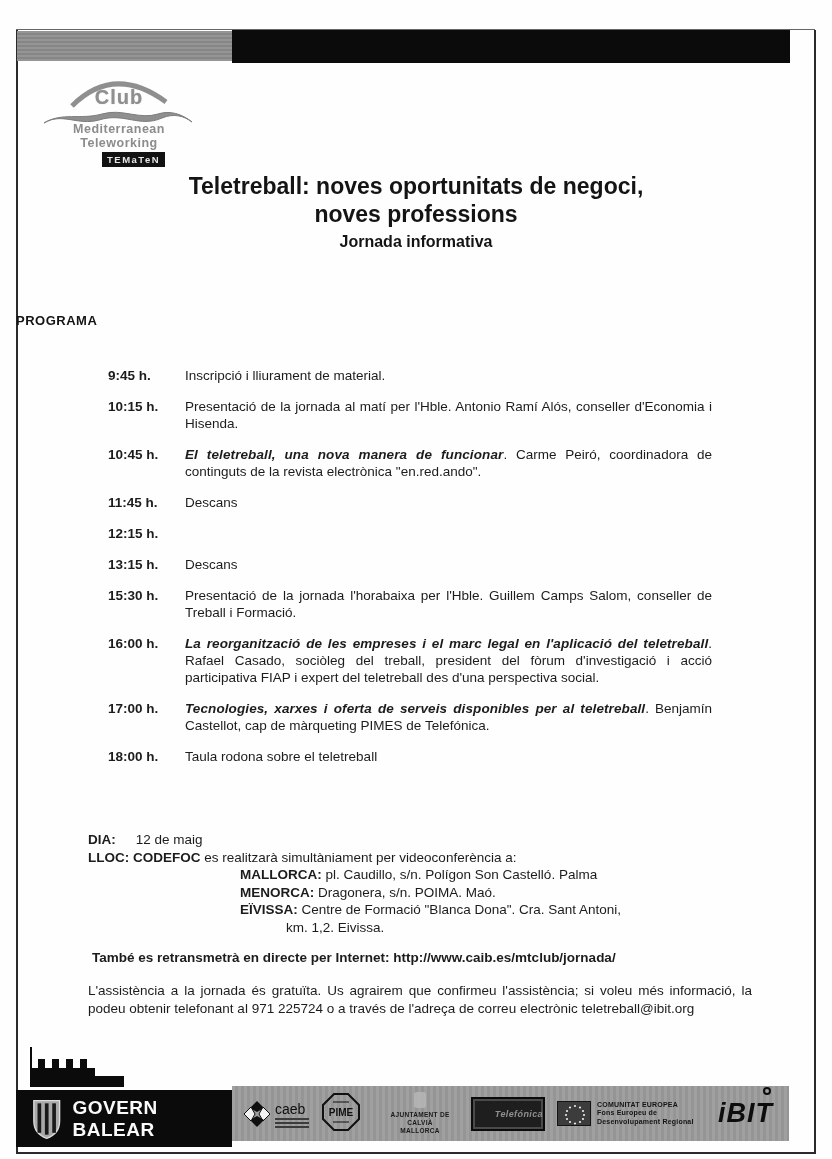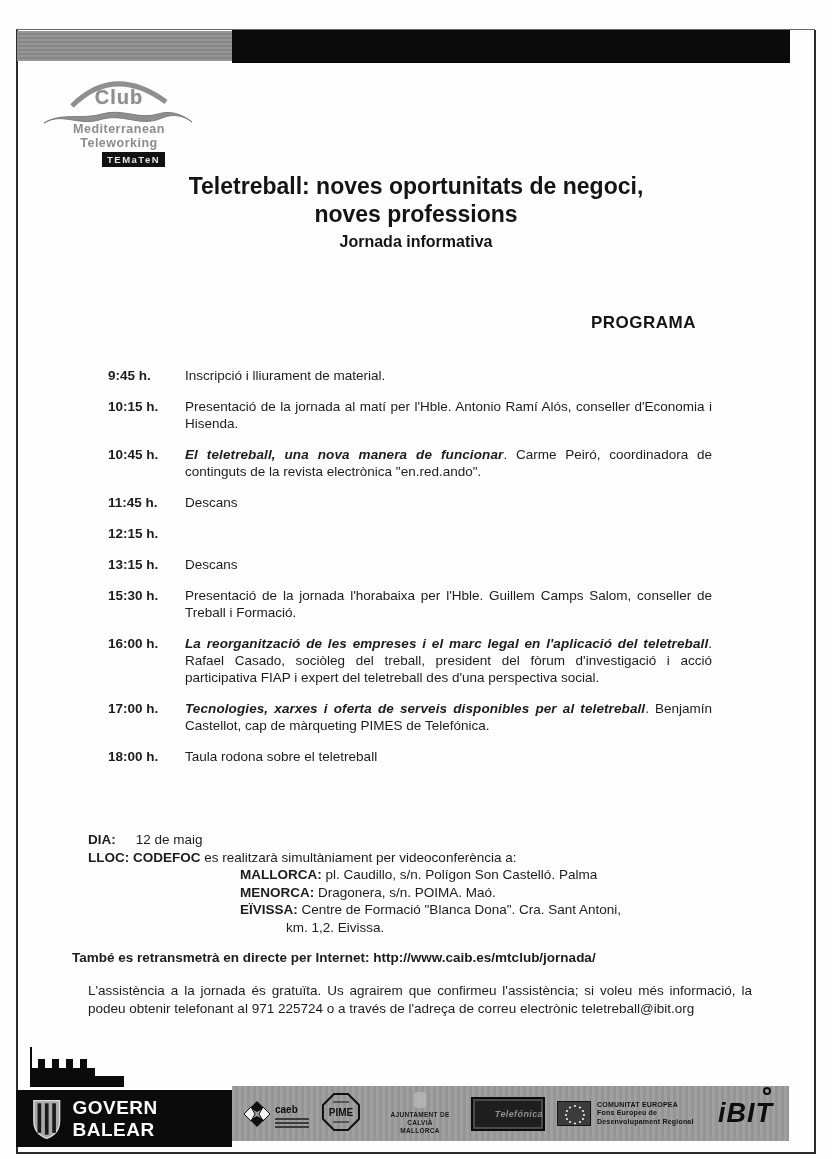--- a/index.html
+++ b/index.html
@@ -37,53 +37,53 @@
   }
   .badge {
     position:absolute; left:58px; top:84px; background:#121212; color:#e8e8e8;
     font-size:9.5px; font-weight:bold; letter-spacing:1.5px; padding:2px 5px;
   }
 
   
   .title-block { left:16px; top:172px; width:800px; text-align:center; }
   .title-line { font-size:23px; font-weight:bold; line-height:28px; color:#141414; }
   .subtitle { font-size:16px; font-weight:bold; margin-top:5px; color:#141414; }
-  .programa { left:16px; top:313px; width:680px; text-align:right;
-              font-size:17px; font-weight:bold; letter-spacing:0.5px; color:#141414; }
+  .programa { left:16px; top:313px; width:680px; text-align:left;
+              font-size:13px; font-weight:bold; letter-spacing:0.5px; color:#141414; }
 
   
   .schedule { left:108px; top:367px; width:604px; font-size:13.5px; line-height:17px; }
   .srow { display:flex; margin-bottom:14px; }
   .stime { flex:none; width:77px; font-weight:bold; }
   .sdesc { flex:1; text-align:justify; }
   .sdesc i b, .sdesc b i { letter-spacing:0.1px; }
 
   
   .details { left:88px; top:831px; width:662px; font-size:13.5px; line-height:17.5px; }
   .gap1 { margin-left:20px; }
   .loc-line { padding-left:152px; }
   .loc-cont { padding-left:198px; }
 
-  .internet { left:72px; top:950px; width:662px; font-size:13.5px; font-weight:bold; }
+  .internet { left:92px; top:950px; width:662px; font-size:13.5px; font-weight:bold; }
   .closing  { left:88px; top:982px; width:664px; font-size:13.5px; line-height:17.5px; text-align:justify; }
 
   
   .castle { left:22px; top:1046px; width:102px; height:41px; }
   .footer-black {
     left:16px; top:1090px; width:216px; height:57px; background:#0b0b0b;
     display:flex; align-items:center;
   }
   .govern-text { color:#fafafa; font-size:19px; font-weight:bold; letter-spacing:0.5px; margin-left:11px; }
   .footer-gray {
     left:232px; top:1086px; width:557px; height:55px; background:#9b9b9b;
     background-image:repeating-linear-gradient(90deg,rgba(255,255,255,.05) 0 3px,rgba(0,0,0,.04) 3px 6px);
     display:flex; align-items:center;
   }
   .logo-caeb { display:flex; align-items:flex-start; margin-left:10px; }
-  .caeb-word { font-size:10px; font-weight:bold; color:#0d0d0d; line-height:13px; }
+  .caeb-word { font-size:14px; font-weight:normal; color:#0d0d0d; line-height:13px; }
   .caeb-lines div { width:34px; height:2px; background:#3c3c3c; margin-top:2px; }
   .logo-pime { margin-left:12px; }
   .logo-calvia { margin-left:16px; text-align:center; width:86px; }
   .calvia-blob { width:12px; height:16px; background:#b8b8b8; margin:0 auto 3px; border-radius:3px; opacity:.8; }
   .calvia-text { font-size:6.5px; font-weight:bold; color:#1a1a1a; line-height:8px; letter-spacing:0.3px; }
   .logo-telefonica {
     margin-left:8px; width:74px; height:34px; background:#1e1e1e; border:2px solid #0a0a0a;
     display:flex; align-items:center; justify-content:flex-end;
     box-shadow:inset 0 0 0 2px #4a4a4a;
   }

